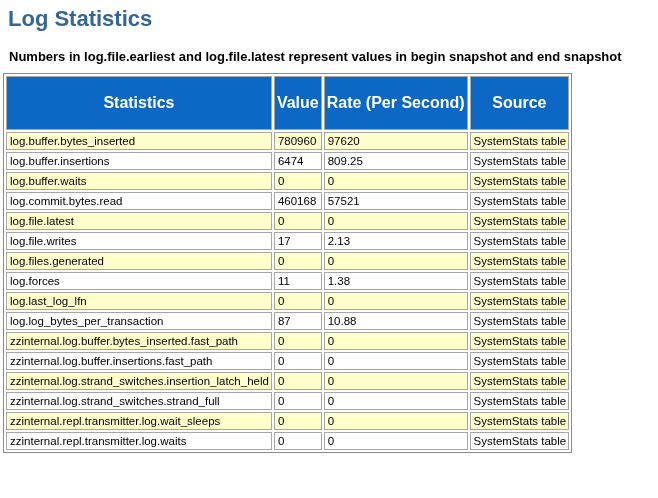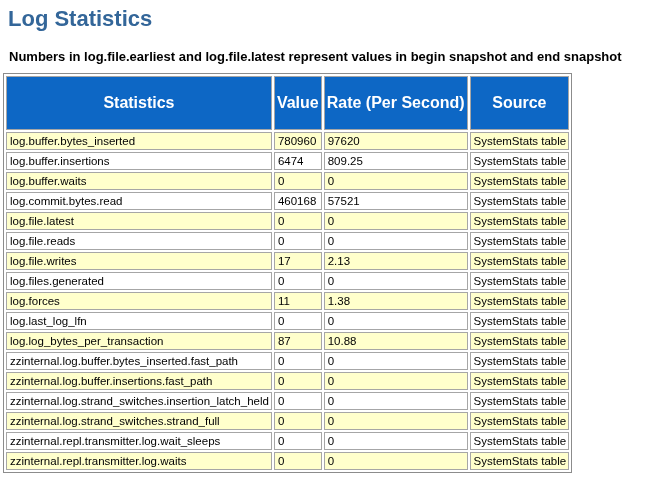--- a/index.html
+++ b/index.html
@@ -132,26 +132,20 @@
           <td>57521</td>
           <td>SystemStats table</td>
         </tr>
         <tr>
           <td>log.file.latest</td>
           <td>0</td>
           <td>0</td>
           <td>SystemStats table</td>
         </tr>
         <tr>
-          <td>log.file.reads</td>
-          <td>0</td>
-          <td>0</td>
-          <td>SystemStats table</td>
-        </tr>
-        <tr>
           <td>log.file.writes</td>
           <td>17</td>
           <td>2.13</td>
           <td>SystemStats table</td>
         </tr>
         <tr>
           <td>log.files.generated</td>
           <td>0</td>
           <td>0</td>
           <td>SystemStats table</td>

